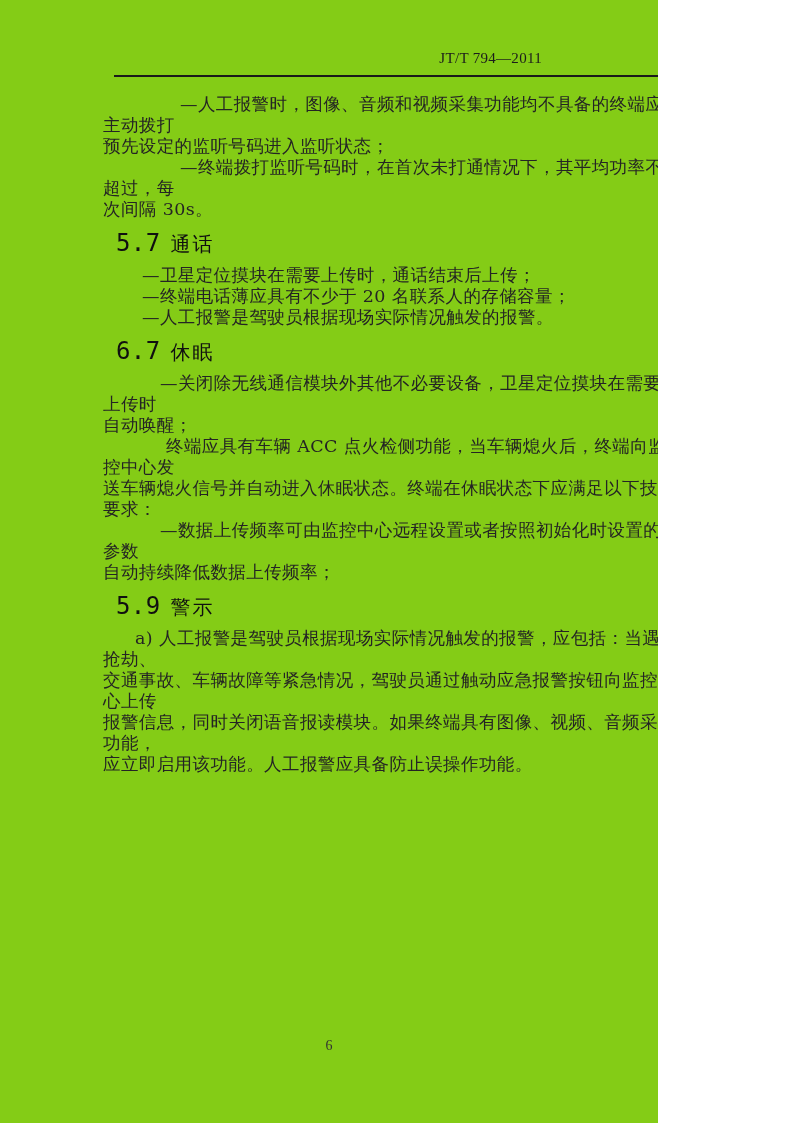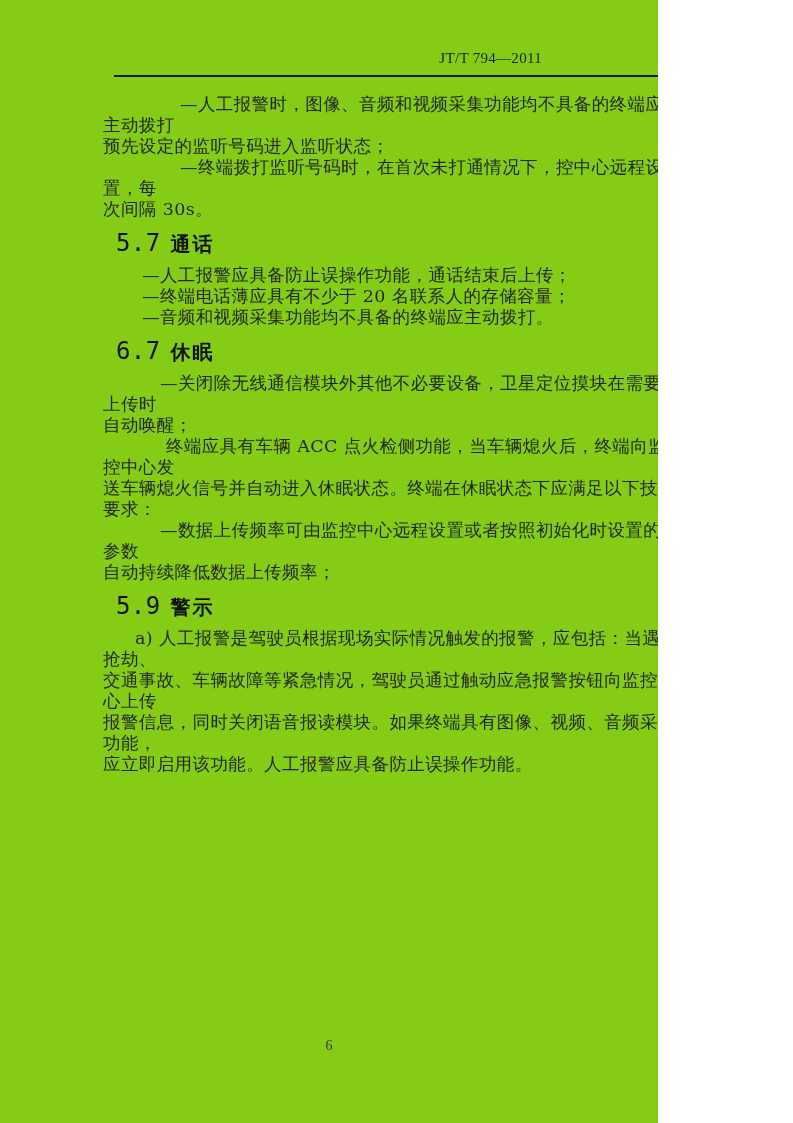--- a/index.html
+++ b/index.html
@@ -58,21 +58,21 @@
     font-weight:400;
   }
   .h-num{
     font-family:"DejaVu Sans Mono","Liberation Mono",monospace;
     font-size:24px;
     font-weight:500;
     margin-right:10px;
   }
   .h-title{
     font-family:"DejaVu Sans","Liberation Sans",sans-serif;
-    font-weight:700;
+    font-weight:400;
     letter-spacing:2px;
   }
   .footer-page{
     position:absolute;
     top:1038px;left:0;
     width:100%;
     text-align:center;
     font-size:14px;
     color:#333333;
     font-family:"Liberation Serif","DejaVu Serif",serif;
@@ -80,26 +80,26 @@
 </style>
 </head>
 <body>
 
 <div class="page">
   <div class="header-code">JT/T 794—2011</div>
   <div class="header-rule"></div>
   <main class="content" id="content">
       <p class="para ind-77">—人工报警时，图像、音频和视频采集功能均不具备的终端应主动拨打
 预先设定的监听号码进入监听状态；</p>
-      <p class="para ind-77">—终端拨打监听号码时，在首次未打通情况下，控中心远程设置，每
+      <p class="para ind-77">—终端拨打监听号码时，在首次未打通情况下，其平均功率不超过，每
 次间隔 30s。</p>
       <h2 class="heading"><span class="h-num">5.7</span><span class="h-title">通话</span></h2>
-      <p class="para ind-39">—人工报警应具备防止误操作功能，通话结束后上传；</p>
+      <p class="para ind-39">—卫星定位摸块在需要上传时，通话结束后上传；</p>
       <p class="para ind-39">—终端电话薄应具有不少于 20 名联系人的存储容量；</p>
-      <p class="para ind-39">—音频和视频采集功能均不具备的终端应主动拨打。</p>
+      <p class="para ind-39">—人工报警是驾驶员根据现场实际情况触发的报警。</p>
       <h2 class="heading"><span class="h-num">6.7</span><span class="h-title">休眠</span></h2>
       <p class="para ind-57">—关闭除无线通信模块外其他不必要设备，卫星定位摸块在需要上传时
 自动唤醒；</p>
       <p class="para ind-63">终端应具有车辆 ACC 点火检侧功能，当车辆熄火后，终端向监控中心发
 送车辆熄火信号并自动进入休眠状态。终端在休眠状态下应满足以下技术要求：</p>
       <p class="para ind-57">—数据上传频率可由监控中心远程设置或者按照初始化时设置的参数
 自动持续降低数据上传频率；</p>
       <h2 class="heading"><span class="h-num">5.9</span><span class="h-title">警示</span></h2>
       <p class="para ind-32">a) 人工报警是驾驶员根据现场实际情况触发的报警，应包括：当遇到抢劫、
 交通事故、车辆故障等紧急情况，驾驶员通过触动应急报警按钮向监控中心上传

